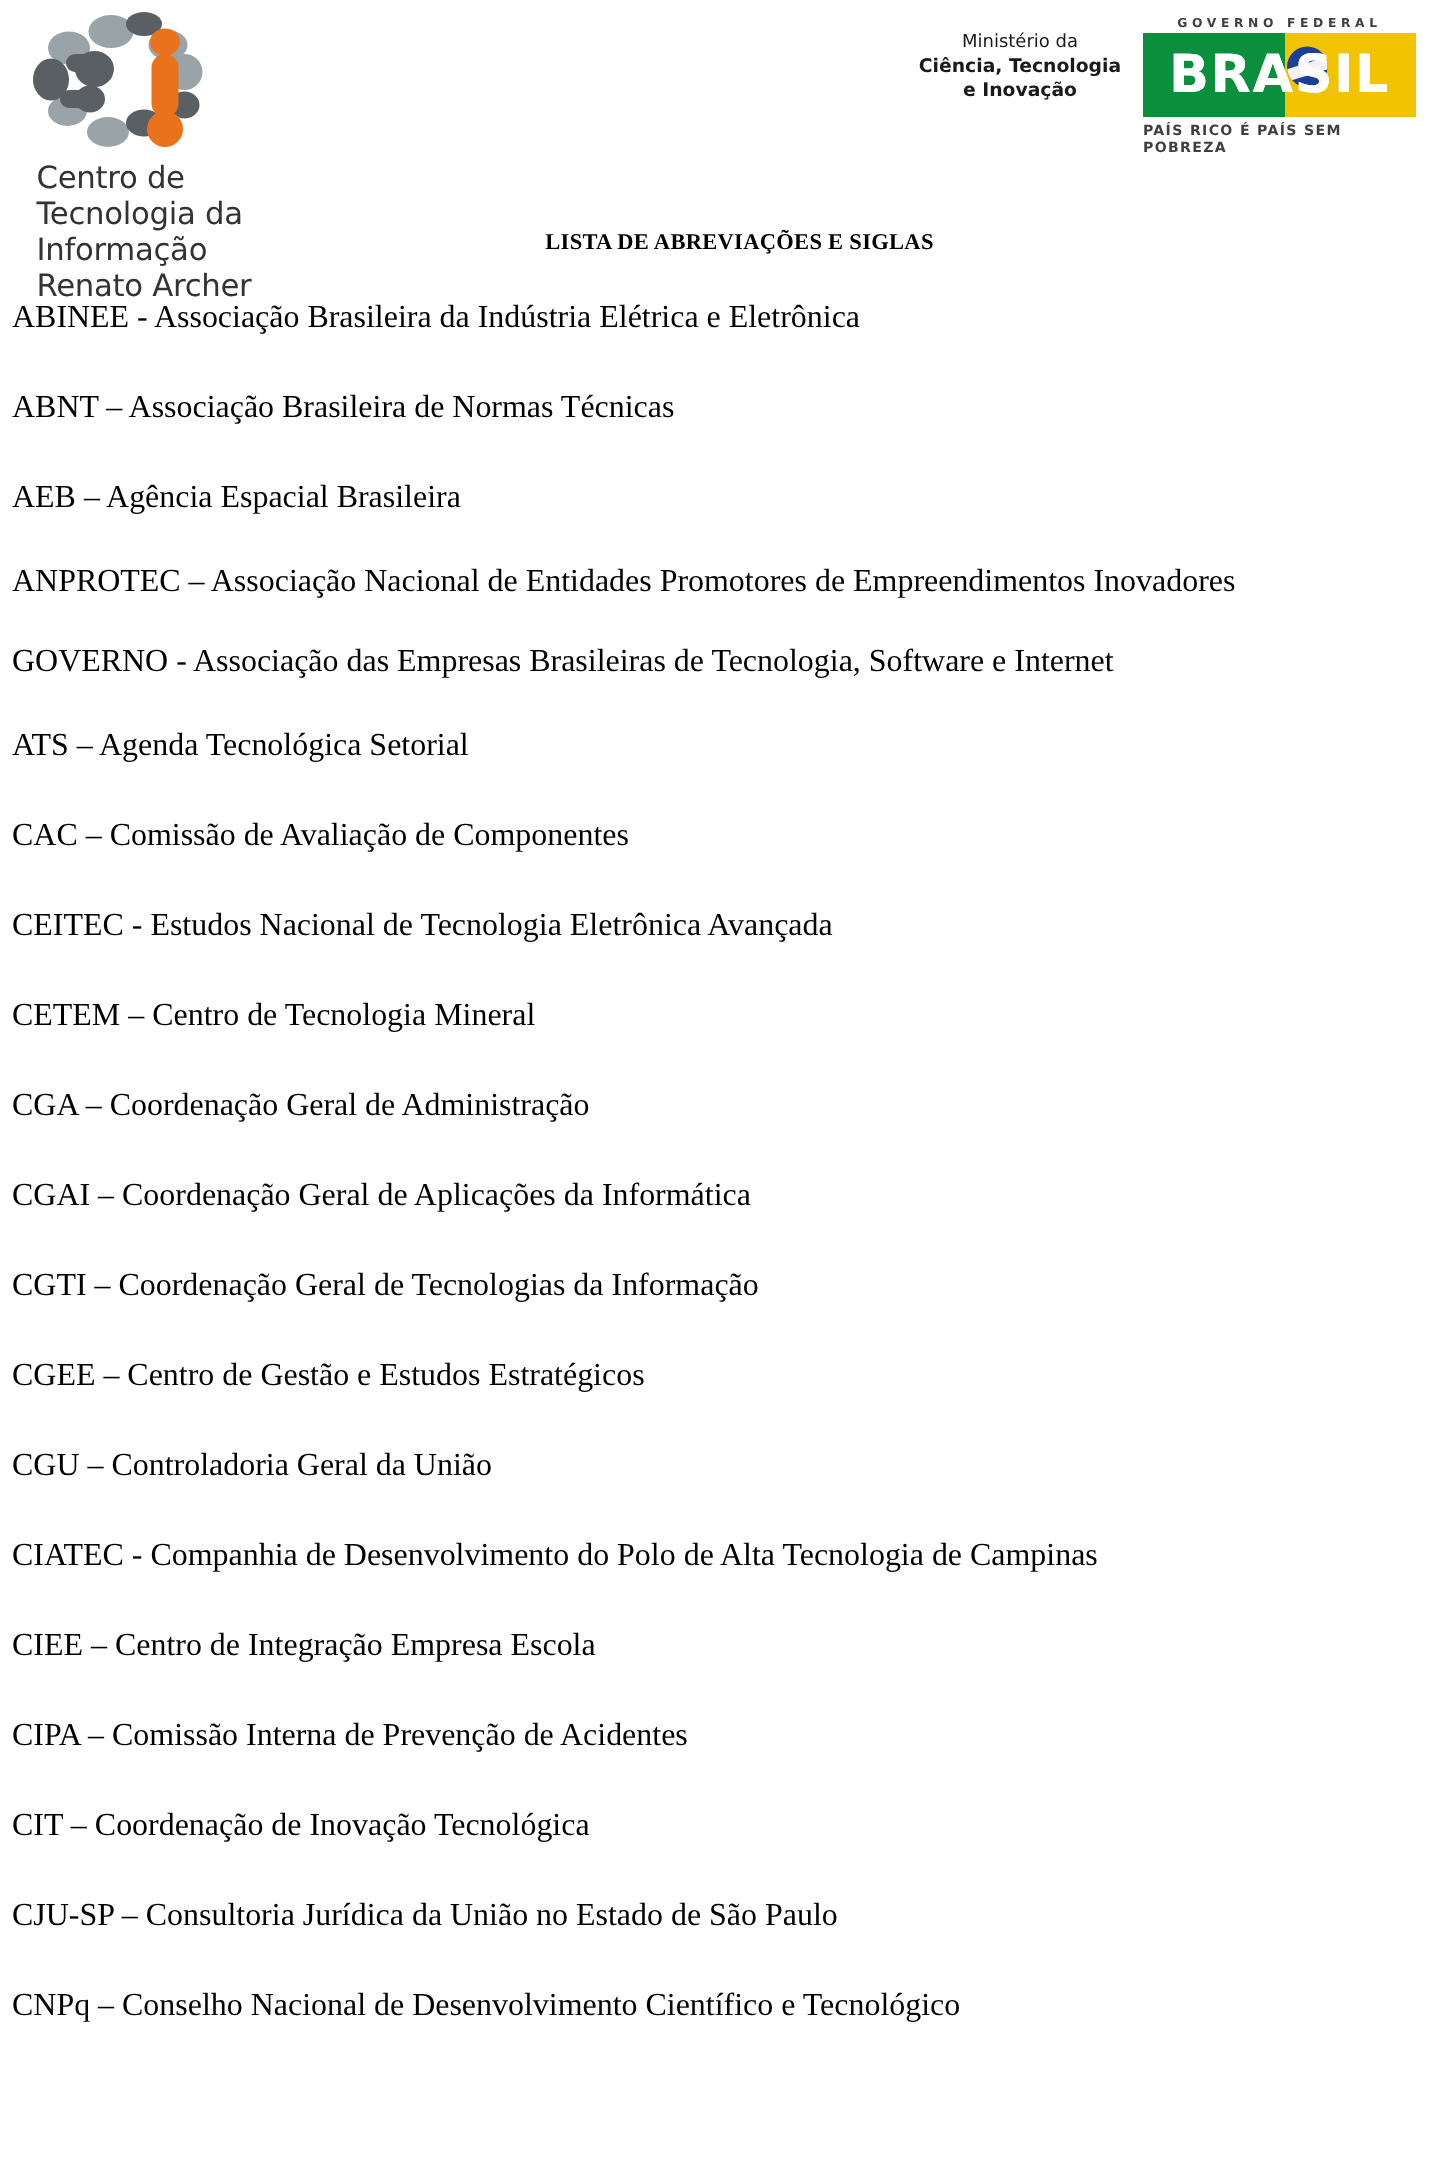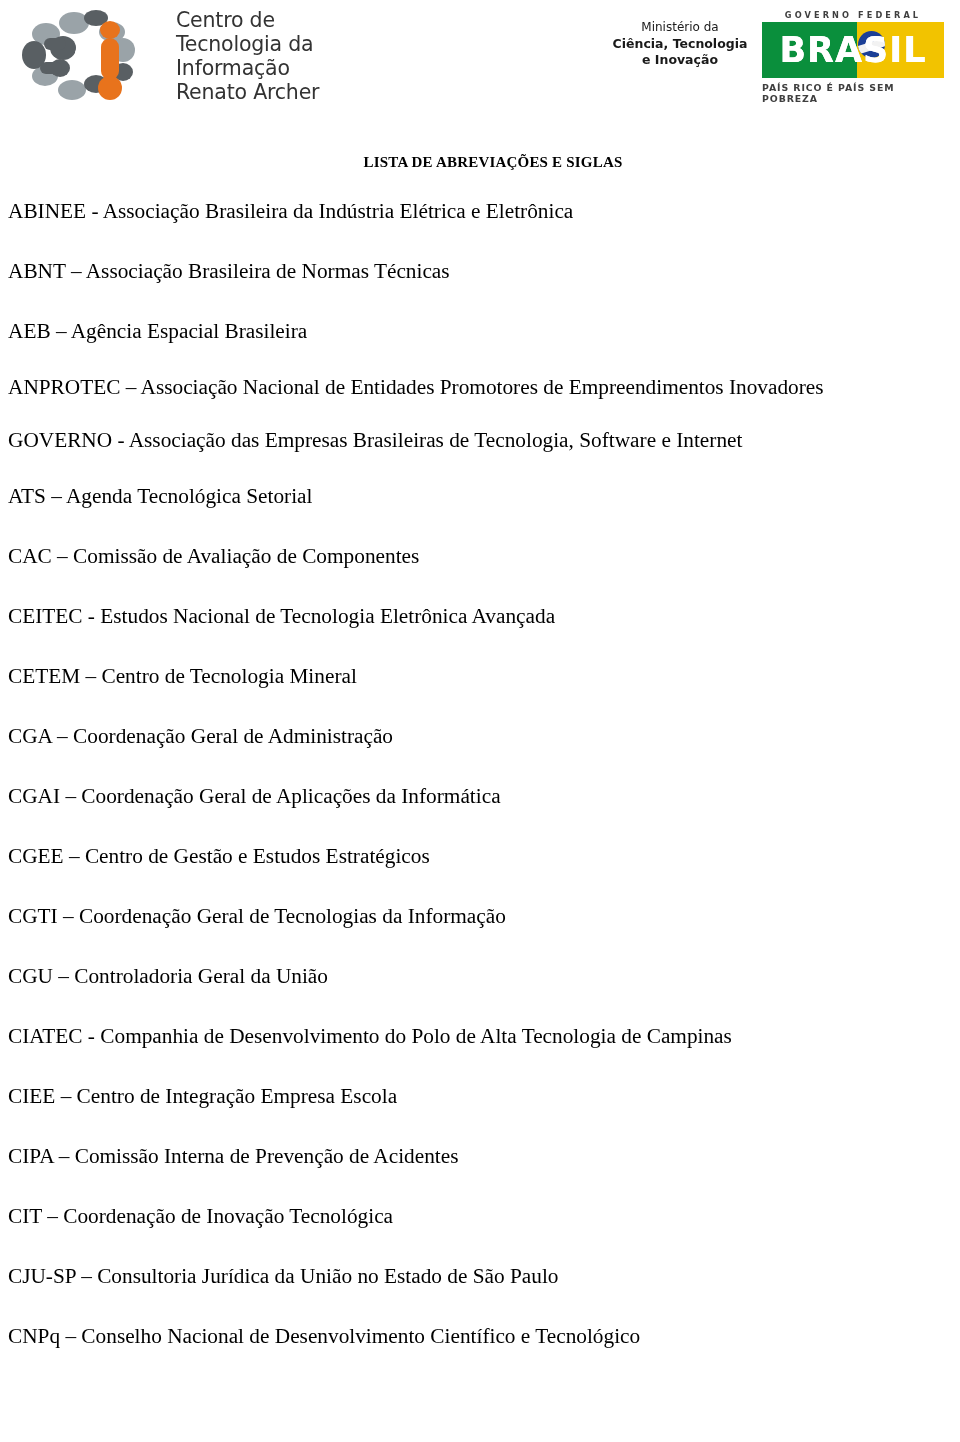--- a/index.html
+++ b/index.html
@@ -23,20 +23,21 @@
     width: 960px;
   }
 
   .cti-logo {
     position: absolute;
     left: 22px;
     top: 8px;
     display: flex;
     align-items: center;
     gap: 6px;
+    flex-direction: column;
   }
   .cti-mark {
     width: 148px;
     height: 92px;
     position: relative;
     flex: 0 0 auto;
   }
   .cti-wordmark {
     font-family: "DejaVu Sans", sans-serif;
     font-size: 20.5px;
@@ -217,22 +218,22 @@
     <p class="abbr-item">ABNT – Associação Brasileira de Normas Técnicas</p>
     <p class="abbr-item">AEB – Agência Espacial Brasileira</p>
     <p class="abbr-item justified">ANPROTEC – Associação Nacional de Entidades Promotores de Empreendimentos Inovadores</p>
     <p class="abbr-item justified">GOVERNO - Associação das Empresas Brasileiras de Tecnologia, Software e Internet</p>
     <p class="abbr-item">ATS – Agenda Tecnológica Setorial</p>
     <p class="abbr-item">CAC – Comissão de Avaliação de Componentes</p>
     <p class="abbr-item">CEITEC - Estudos Nacional de Tecnologia Eletrônica Avançada</p>
     <p class="abbr-item">CETEM – Centro de Tecnologia Mineral</p>
     <p class="abbr-item">CGA – Coordenação Geral de Administração</p>
     <p class="abbr-item">CGAI – Coordenação Geral de Aplicações da Informática</p>
+    <p class="abbr-item">CGTI – Coordenação Geral de Tecnologias da Informação</p>
     <p class="abbr-item">CGEE – Centro de Gestão e Estudos Estratégicos</p>
-    <p class="abbr-item">CGTI – Coordenação Geral de Tecnologias da Informação</p>
     <p class="abbr-item">CGU – Controladoria Geral da União</p>
     <p class="abbr-item">CIATEC - Companhia de Desenvolvimento do Polo de Alta Tecnologia de Campinas</p>
     <p class="abbr-item">CIEE – Centro de Integração Empresa Escola</p>
     <p class="abbr-item">CIPA – Comissão Interna de Prevenção de Acidentes</p>
     <p class="abbr-item">CIT – Coordenação de Inovação Tecnológica</p>
     <p class="abbr-item">CJU-SP – Consultoria Jurídica da União no Estado de São Paulo</p>
     <p class="abbr-item">CNPq – Conselho Nacional de Desenvolvimento Científico e Tecnológico</p>
   </div>
 
 </body></html>

